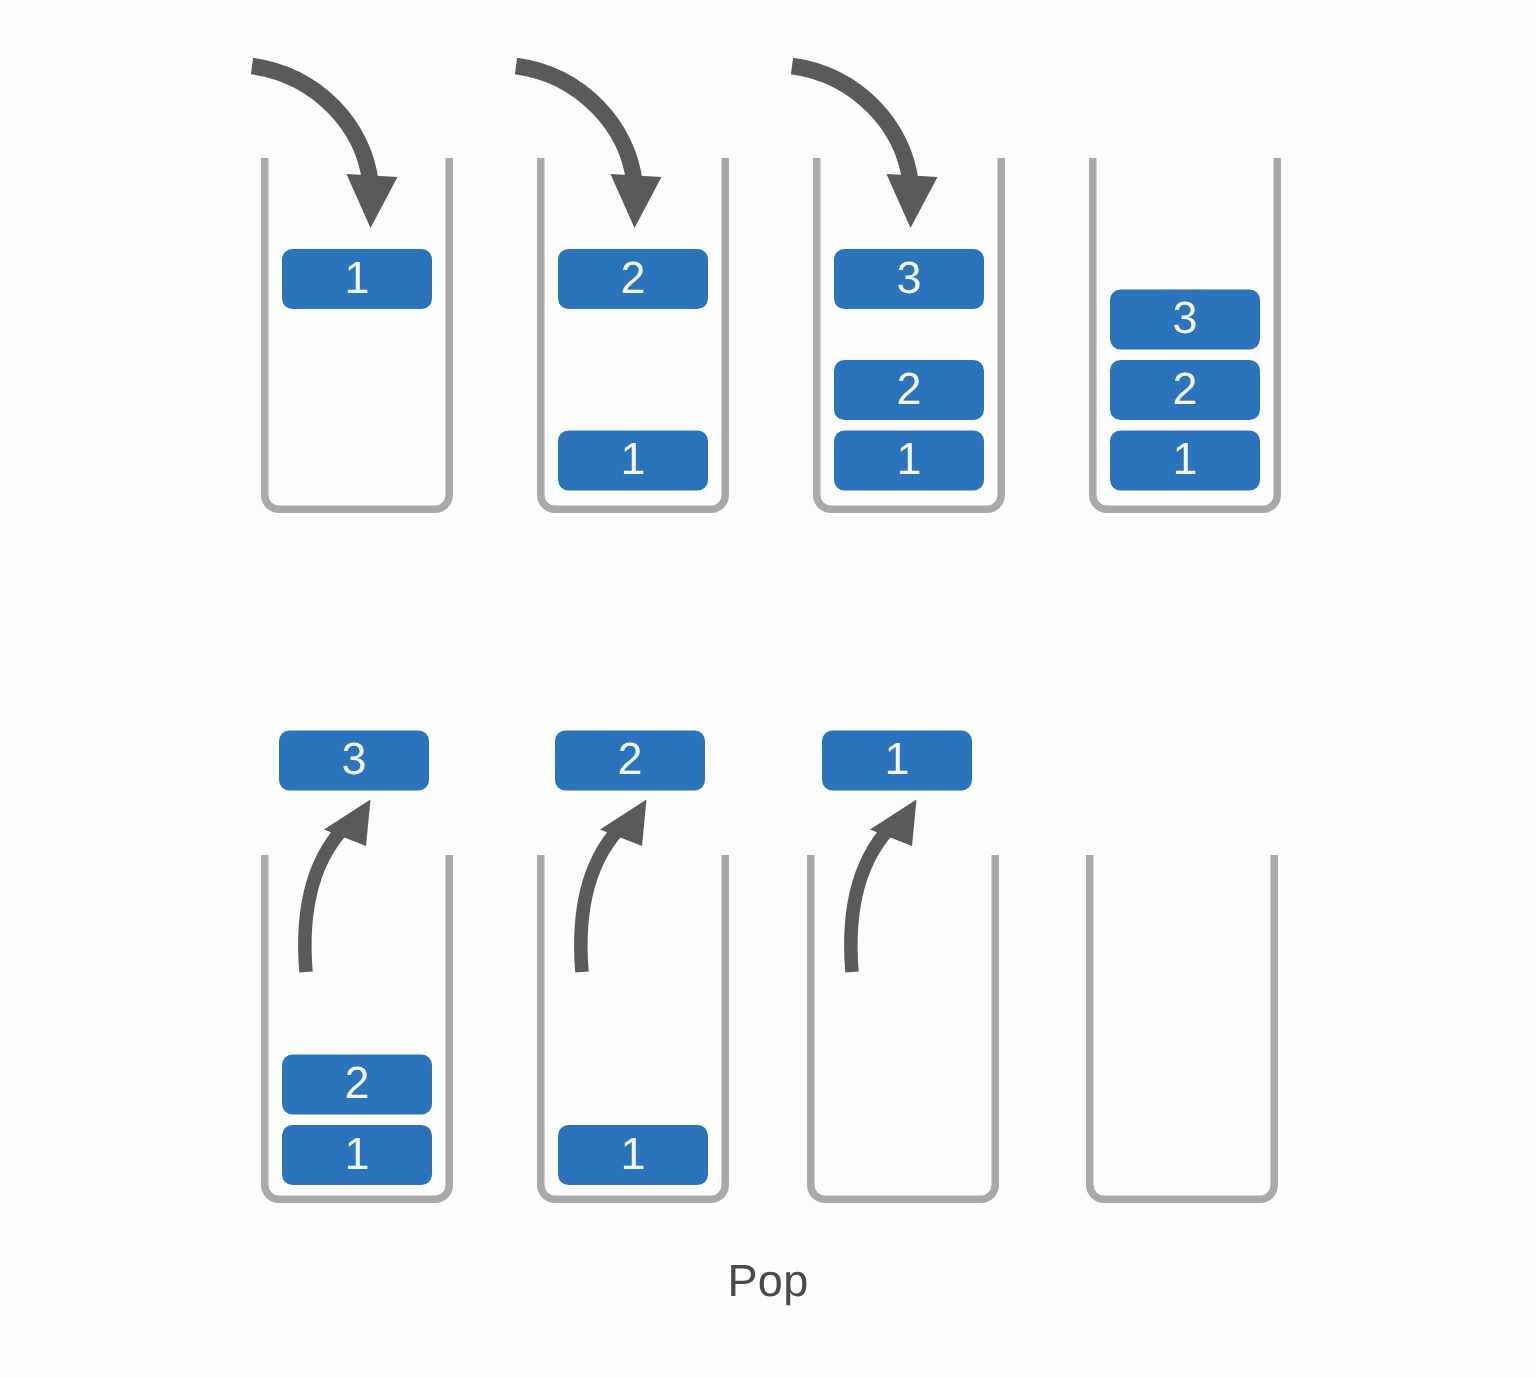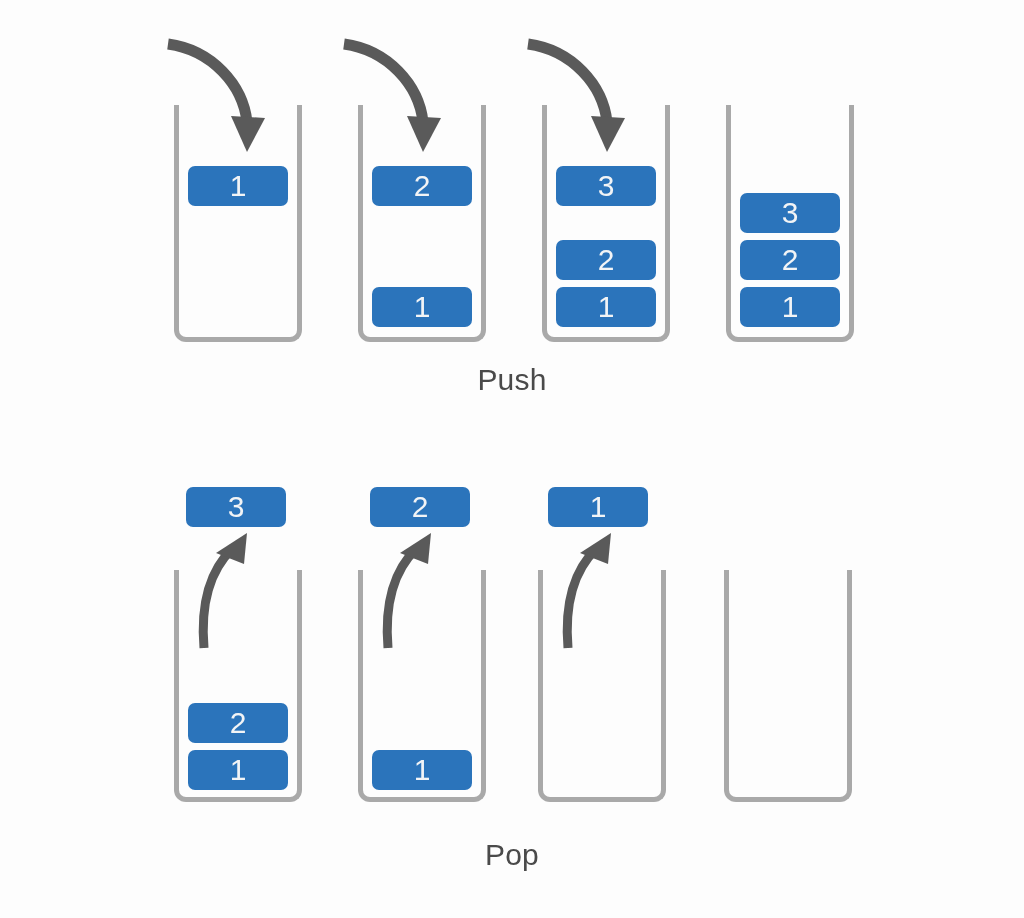--- a/index.html
+++ b/index.html
@@ -80,21 +80,20 @@
   <div class="stack-container" style="left:542px; top:105px; width:128px; height:237px;"></div>
   <div class="block" style="left:556px; top:166px; width:100px; height:40px;">3</div>
   <div class="block" style="left:556px; top:240px; width:100px; height:40px;">2</div>
   <div class="block" style="left:556px; top:287px; width:100px; height:40px;">1</div>
 
   <div class="stack-container" style="left:726px; top:105px; width:128px; height:237px;"></div>
   <div class="block" style="left:740px; top:193px; width:100px; height:40px;">3</div>
   <div class="block" style="left:740px; top:240px; width:100px; height:40px;">2</div>
   <div class="block" style="left:740px; top:287px; width:100px; height:40px;">1</div>
 
-  <div class="row-label" style="left:0px; top:363px; width:1024px;">Push</div>
 
   <div class="block" style="left:186px; top:487px; width:100px; height:40px;">3</div>
   <div class="stack-container" style="left:174px; top:570px; width:128px; height:232px;"></div>
   <div class="block" style="left:188px; top:703px; width:100px; height:40px;">2</div>
   <div class="block" style="left:188px; top:750px; width:100px; height:40px;">1</div>
 
   <div class="block" style="left:370px; top:487px; width:100px; height:40px;">2</div>
   <div class="stack-container" style="left:358px; top:570px; width:128px; height:232px;"></div>
   <div class="block" style="left:372px; top:750px; width:100px; height:40px;">1</div>
 

